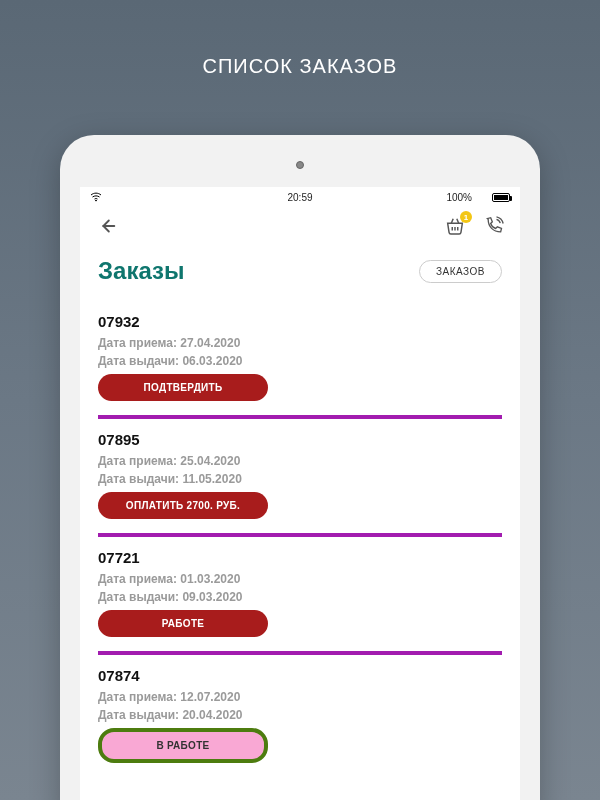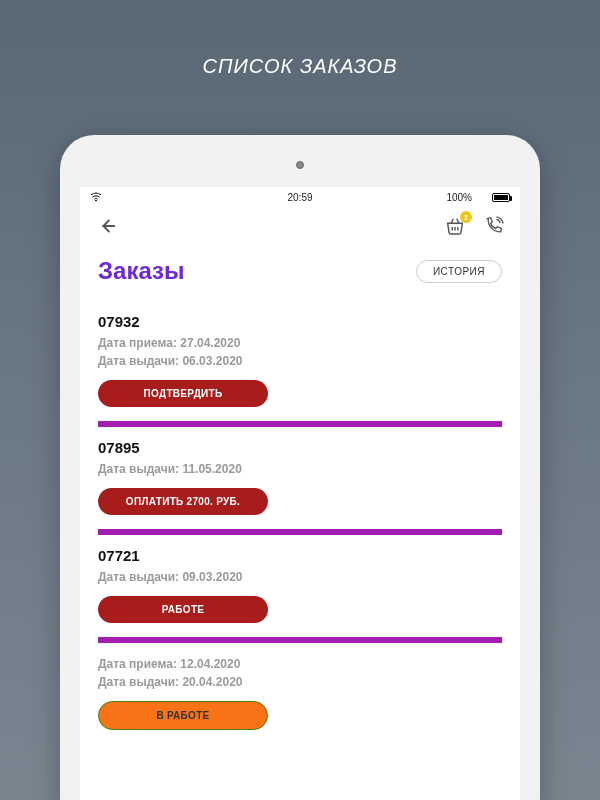--- a/index.html
+++ b/index.html
@@ -11,21 +11,20 @@
     overflow: hidden;
     position: relative;
   }
   .page-title {
     text-align: center;
     color: #ffffff;
     font-size: 20px;
     font-weight: 400;
     letter-spacing: 1px;
     padding-top: 55px;
-    font-style: italic;
   }
   .tablet {
     position: absolute;
     left: 50%;
     top: 135px;
     transform: translateX(-50%);
     width: 480px;
     height: 700px;
     background: #f2f2f2;
     border-radius: 34px;
@@ -82,49 +81,49 @@
   .basket-badge {
     position:absolute; top:-4px; right:-6px; background:#f3c614; color:#fff;
     font-size:8px; font-weight:700; width:12px; height:12px; border-radius:50%;
     display:flex; align-items:center; justify-content:center;
   }
   .phone-icon svg { width:20px; height:20px; display:block; }
   .header-row {
     display:flex; align-items:center; justify-content:space-between;
     padding: 14px 18px 16px 18px;
   }
-  .header-row h1 { font-size:24px; font-weight:600; color:#6d28d9; }
+  .header-row h1 { font-size:24px; font-weight:600; color:#0f766e; }
   .history-btn {
     border:1px solid #ccc; background:#fff; border-radius:16px;
     padding:5px 16px; font-size:10px; letter-spacing:0.5px; color:#333;
     cursor:pointer;
   }
   .orders { padding: 0 18px; }
   .order {
-    border-bottom:6px solid #a21caf;
+    border-bottom:4px solid #a21caf;
     padding: 12px 0 14px 0;
   }
   .order:last-child { border-bottom:none; }
   .order-num { font-size:15px; font-weight:600; color:#111; margin-bottom:4px; }
   .order-line { font-size:12px; color:#9a9a9a; line-height:1.5;font-weight:bold; }
   .order-btn {
-    margin-top:10px;
+    margin-top:4px;
     display:inline-block;
     min-width:170px;
     text-align:center;
     font-size:10px;
     font-weight:600;
     letter-spacing:0.3px;
     padding:8px 18px;
     border-radius:16px;
     border:none;
     cursor:pointer;
   }
   .order-btn.red { background:#a81c1c; color:#fff; }
-  .order-btn.outline { background:#f97316; color:#333; border:1px solid #4d7c0f; }
+  .order-btn.outline { background:#f9a8d4; color:#333; border:4px solid #4d7c0f; }
 </style>
 </head>
 <body>
 
 <div class="page-title">СПИСОК ЗАКАЗОВ</div>
 
 <div class="tablet">
   <div class="camera"></div>
   <div class="screen">
 
@@ -170,42 +169,45 @@
             <path d="M5 4c0 9 6 15 15 15l1-4-5-2-2 2c-3-1-5-3-6-6l2-2-2-5-4 1z"></path>
             <path d="M15 4c2 .5 4 2.5 4.5 4.5"></path>
               <path d="M15 1c4 .8 7 3.8 8 8"></path>
           </svg>
         </span>
       </div>
     </div>
 
     <div class="header-row">
       <h1>Заказы</h1>
-      <button class="history-btn">ИСТОРИЯ</button>
+      <button class="history-btn">ЗАКАЗОВ</button>
     </div>
 
     <div class="orders">
 
       <div class="order">
         <div class="order-num">07932</div>
         <div class="order-line"><span>Дата приема:</span> <span>27.04.2020</span></div>
         <div class="order-line"><span>Дата выдачи:</span> <span>06.03.2020</span></div>
         <button class="order-btn red">ПОДТВЕРДИТЬ</button>
       </div>
       <div class="order">
         <div class="order-num">07895</div>
+        <div class="order-line"><span>Дата приема:</span> <span>25.04.2020</span></div>
         <div class="order-line"><span>Дата выдачи:</span> <span>11.05.2020</span></div>
         <button class="order-btn red">ОПЛАТИТЬ 2700. РУБ.</button>
       </div>
       <div class="order">
         <div class="order-num">07721</div>
+        <div class="order-line"><span>Дата приема:</span> <span>01.03.2020</span></div>
         <div class="order-line"><span>Дата выдачи:</span> <span>09.03.2020</span></div>
         <button class="order-btn red">РАБОТЕ</button>
       </div>
       <div class="order">
-        <div class="order-line"><span>Дата приема:</span> <span>12.04.2020</span></div>
+        <div class="order-num">07874</div>
+        <div class="order-line"><span>Дата приема:</span> <span>12.07.2020</span></div>
         <div class="order-line"><span>Дата выдачи:</span> <span>20.04.2020</span></div>
         <button class="order-btn outline">В РАБОТЕ</button>
       </div>
     </div>
 
   </div>
 </div>
 
 </body></html>

